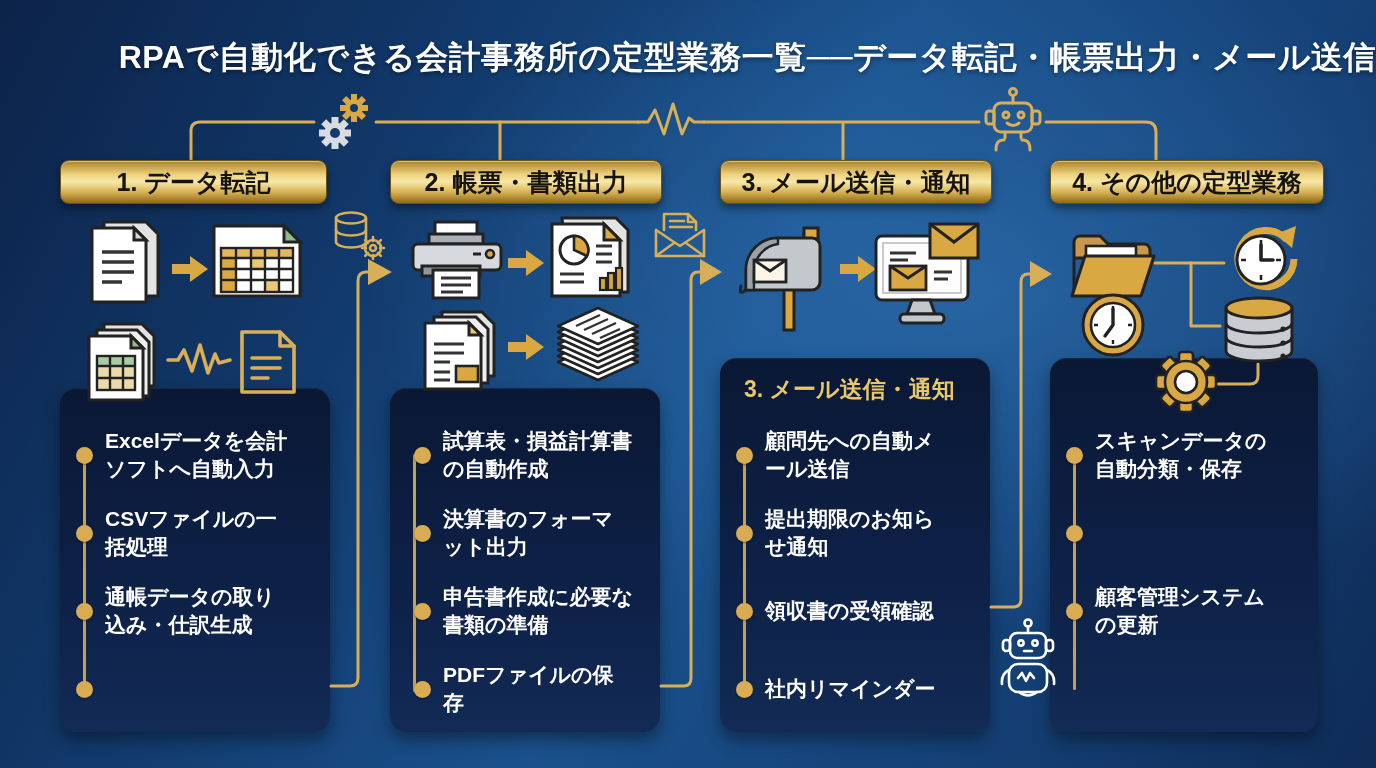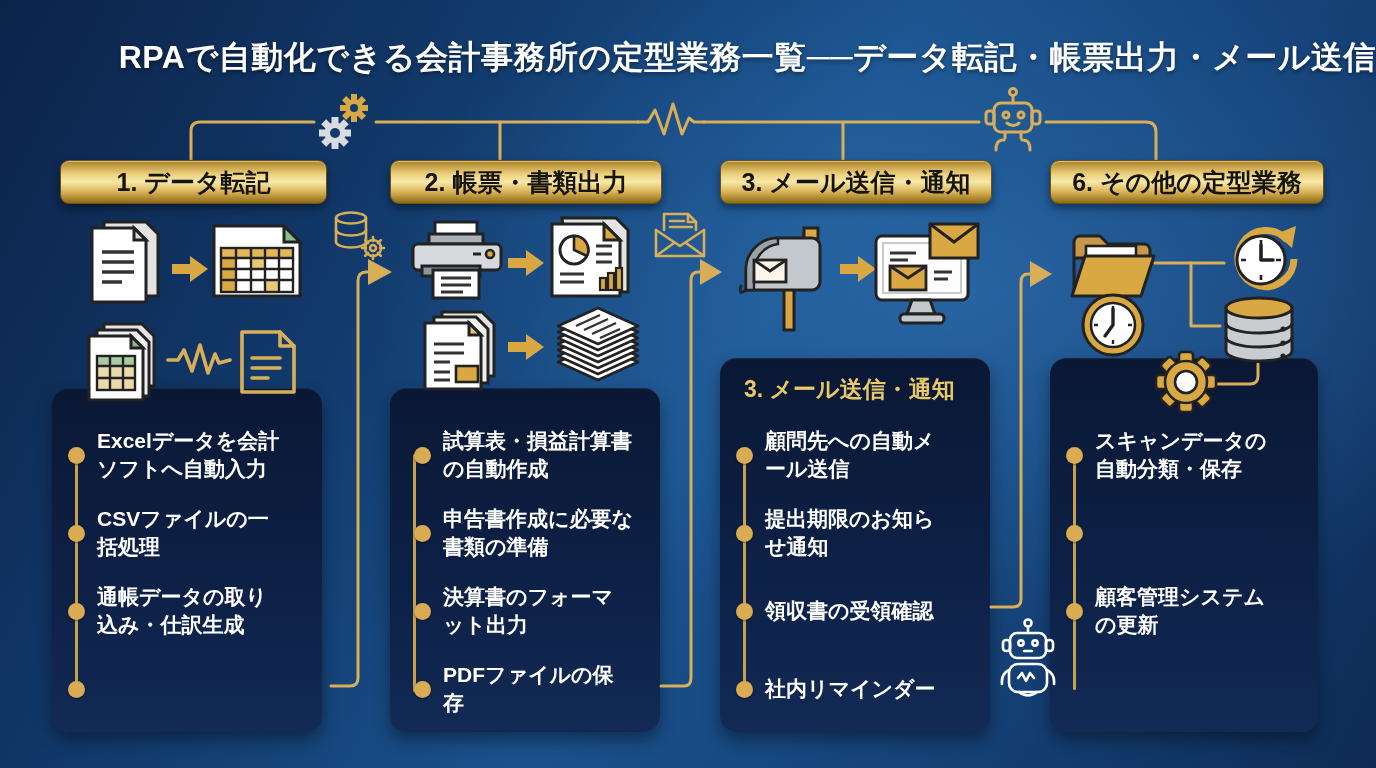--- a/index.html
+++ b/index.html
@@ -39,21 +39,21 @@
        box-shadow:0 1px 2px rgba(0,0,0,.4);}
   .txt{color:#fff;font-weight:700;font-size:21px;line-height:28px;max-width:190px;}
   .abs{position:absolute;}
   svg{display:block;overflow:visible;}
 </style>
 </head>
 <body>
 
 <div class="canvas">
 
-  <div class="card" style="left:52px;top:388px;width:270px;height:344px;">
+  <div class="card" style="left:60px;top:388px;width:270px;height:344px;">
     <div class="vline" style="top:66px;height:238px;"></div>
     <ul style="padding-top:28px;">
       <li class="item">
           <span class="dot"></span>
           <span class="txt">Excelデータを会計ソフトへ自動入力</span>
         </li>
       <li class="item">
           <span class="dot"></span>
           <span class="txt">CSVファイルの一括処理</span>
         </li>
@@ -69,25 +69,25 @@
 
   <div class="card" style="left:390px;top:388px;width:270px;height:344px;">
     <div class="vline" style="top:66px;height:238px;"></div>
     <ul style="padding-top:28px;margin-left:8px;">
       <li class="item">
           <span class="dot"></span>
           <span class="txt">試算表・損益計算書の自動作成</span>
         </li>
       <li class="item">
           <span class="dot"></span>
+          <span class="txt">決算書のフォーマット出力</span>
+        </li>
+      <li class="item">
+          <span class="dot"></span>
           <span class="txt">申告書作成に必要な書類の準備</span>
-        </li>
-      <li class="item">
-          <span class="dot"></span>
-          <span class="txt">決算書のフォーマット出力</span>
         </li>
       <li class="item">
           <span class="dot"></span>
           <span class="txt">PDFファイルの保存</span>
         </li>
     </ul>
   </div>
 
   <div class="card" style="left:720px;top:358px;width:270px;height:374px;">
     <div class="card-heading">3. メール送信・通知</div>
@@ -408,17 +408,17 @@
         <rect x="-7" y="-30" width="14" height="60" rx="3" transform="rotate(-45)"></rect>
       </g>
       <circle r="21" fill="#d9a843"></circle>
       <circle r="11" fill="#ffffff"></circle>
     </g>
   </svg>
 
   <div class="col-header" style="left:60px;width:265px;">1. データ転記</div>
   <div class="col-header" style="left:390px;width:270px;">2. 帳票・書類出力</div>
   <div class="col-header" style="left:720px;width:270px;">3. メール送信・通知</div>
-  <div class="col-header" style="left:1050px;width:272px;">6. その他の定型業務</div>
+  <div class="col-header" style="left:1050px;width:272px;">4. その他の定型業務</div>
 
   <div class="title">RPAで自動化できる会計事務所の定型業務一覧──データ転記・帳票出力・メール送信</div>
 
 </div>
 
 </body></html>

